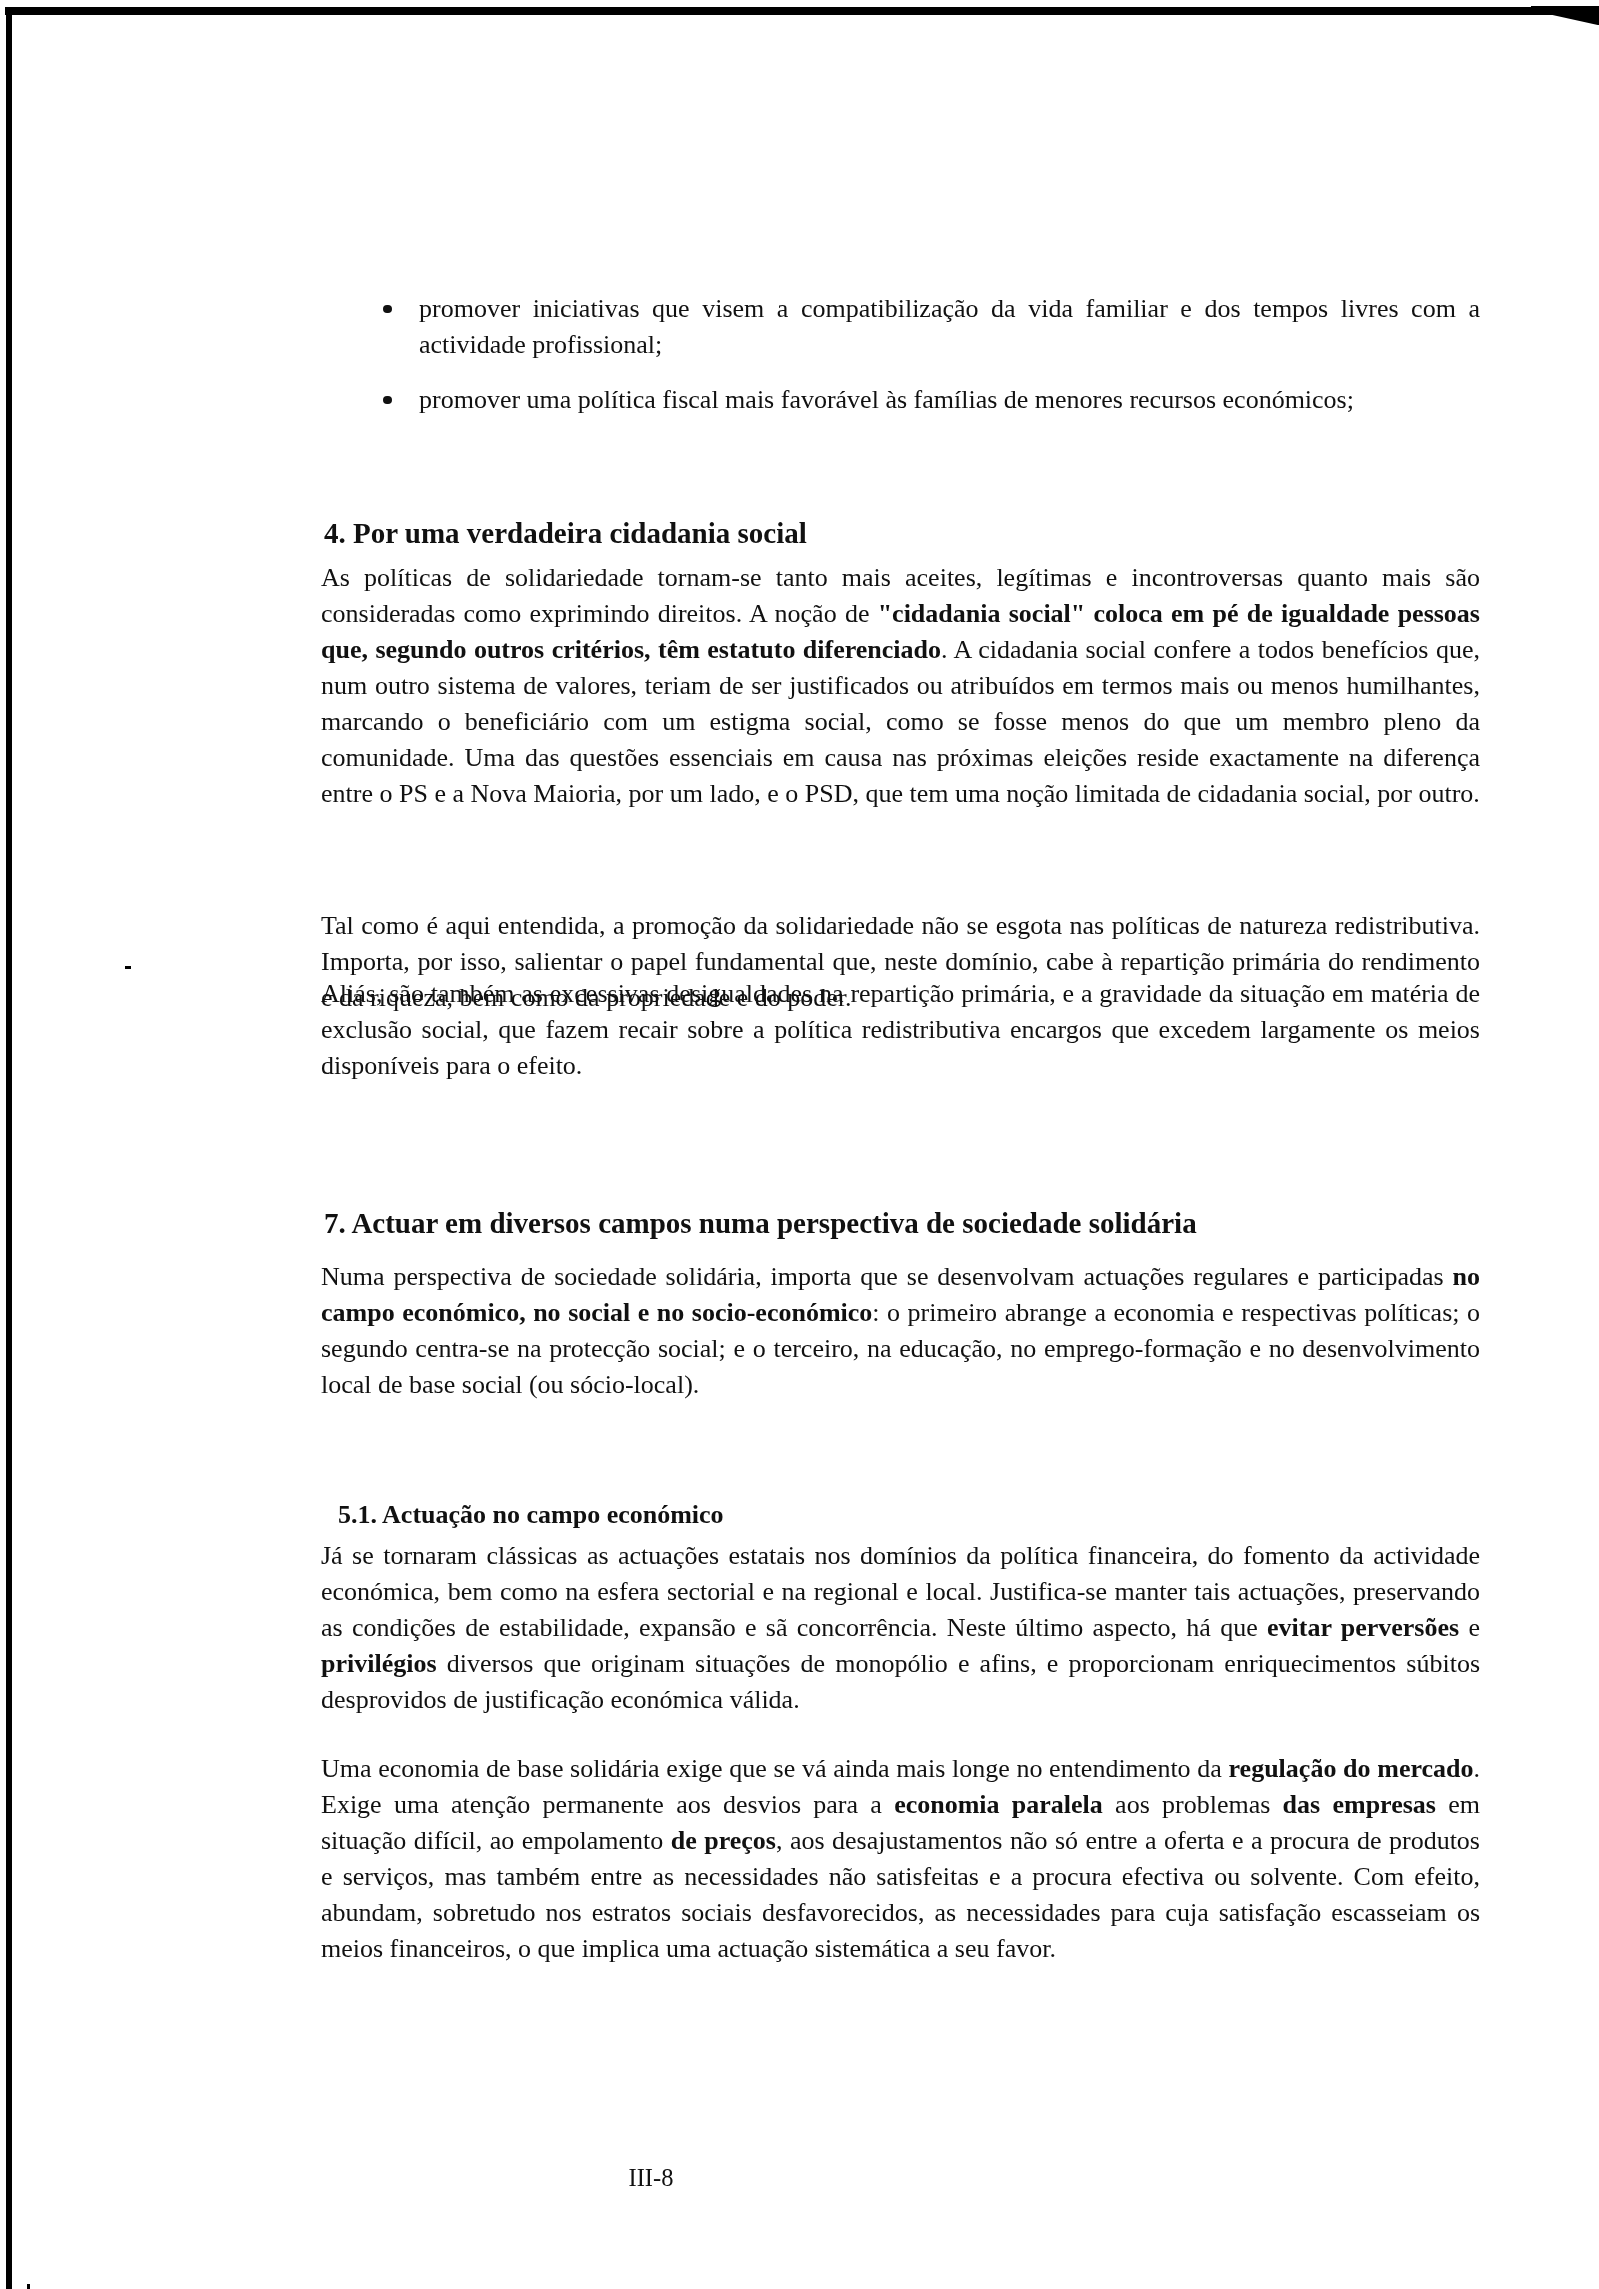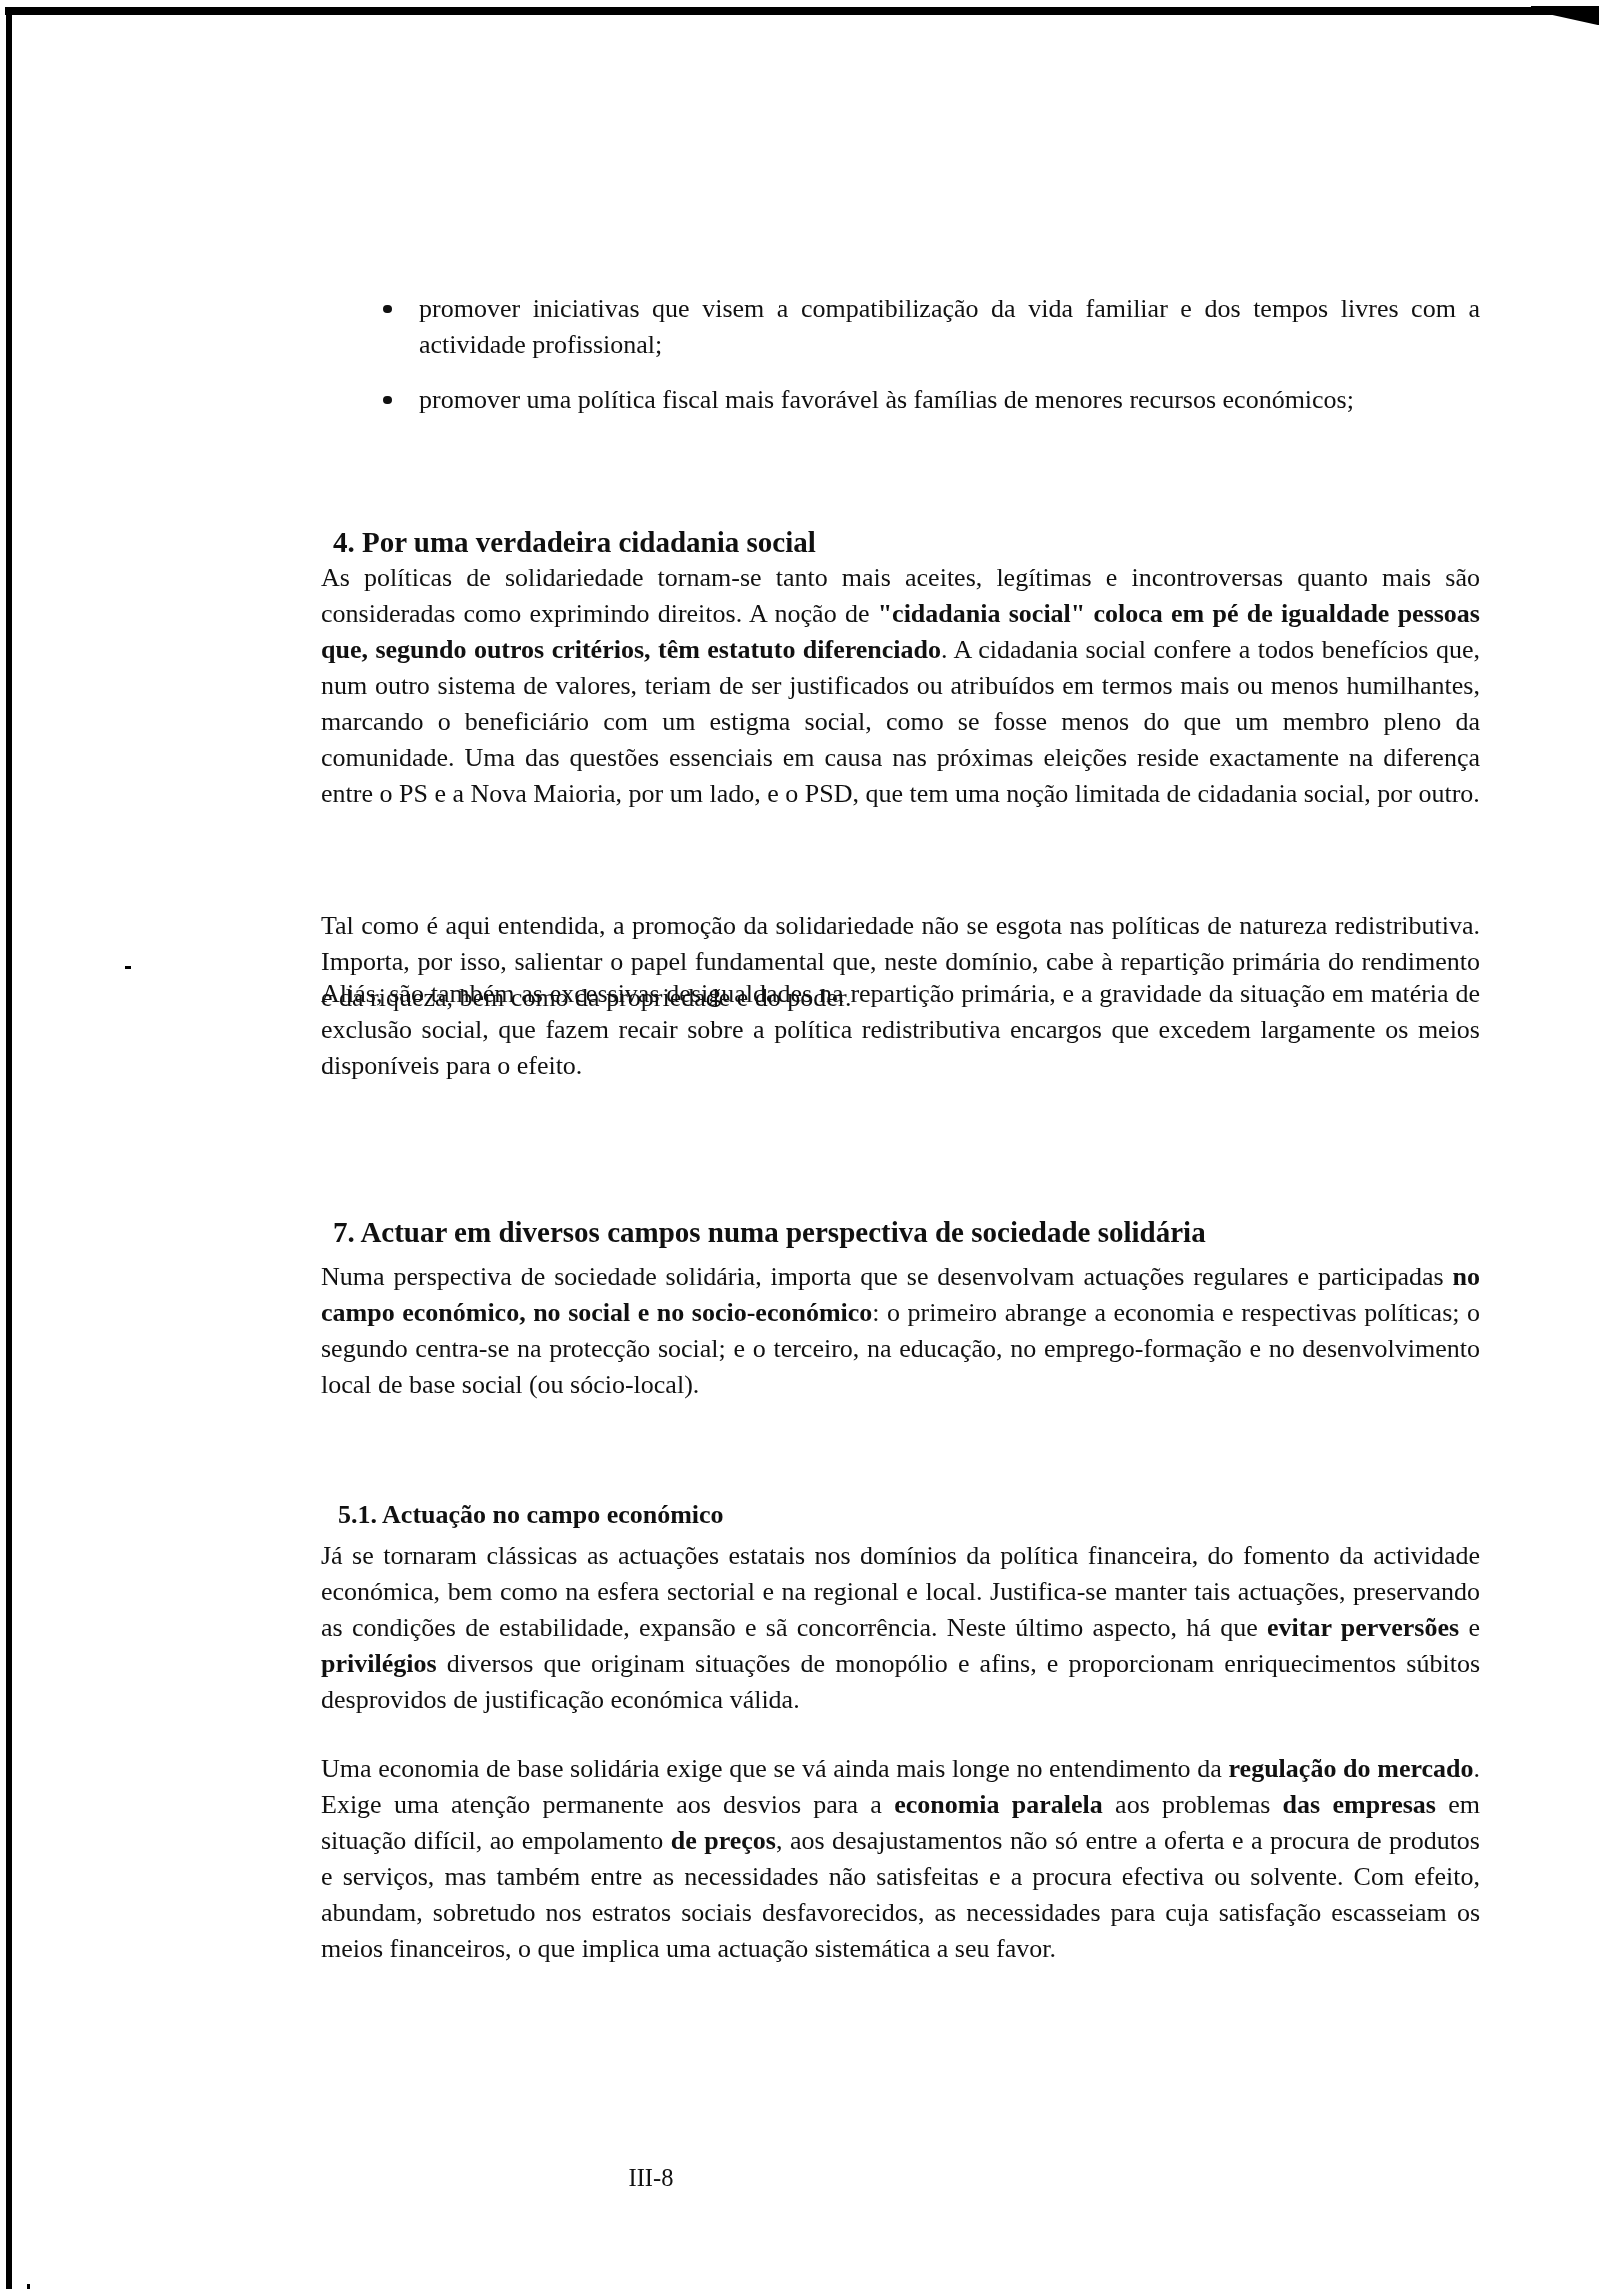--- a/index.html
+++ b/index.html
@@ -74,21 +74,21 @@
       top: 13.7px;
       width: 8.8px;
       height: 8.8px;
       border-radius: 50%;
       background: #111;
     }
     .h-sec {
       font-size: 29px;
       font-weight: bold;
       line-height: 35px;
-      margin: 12px;
+      margin: 3px;
     }
     .h-sub {
       font-size: 26px;
       font-weight: bold;
       line-height: 33px;
       margin: 17px;
     }
     b { font-weight: bold; }
     .page-number {
       position: absolute;

